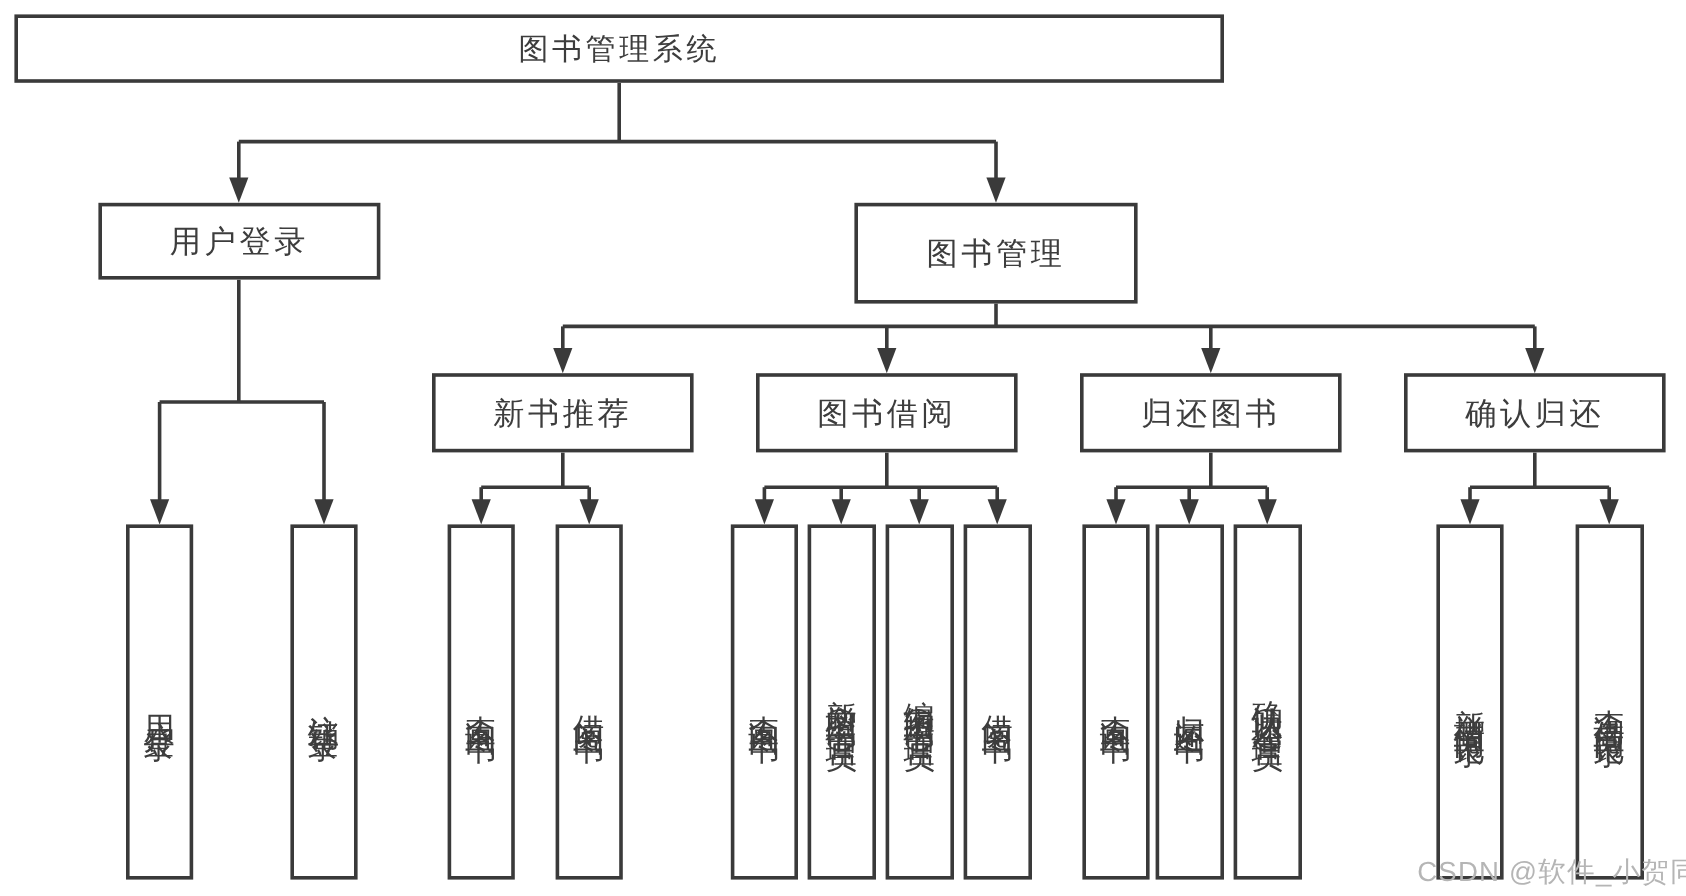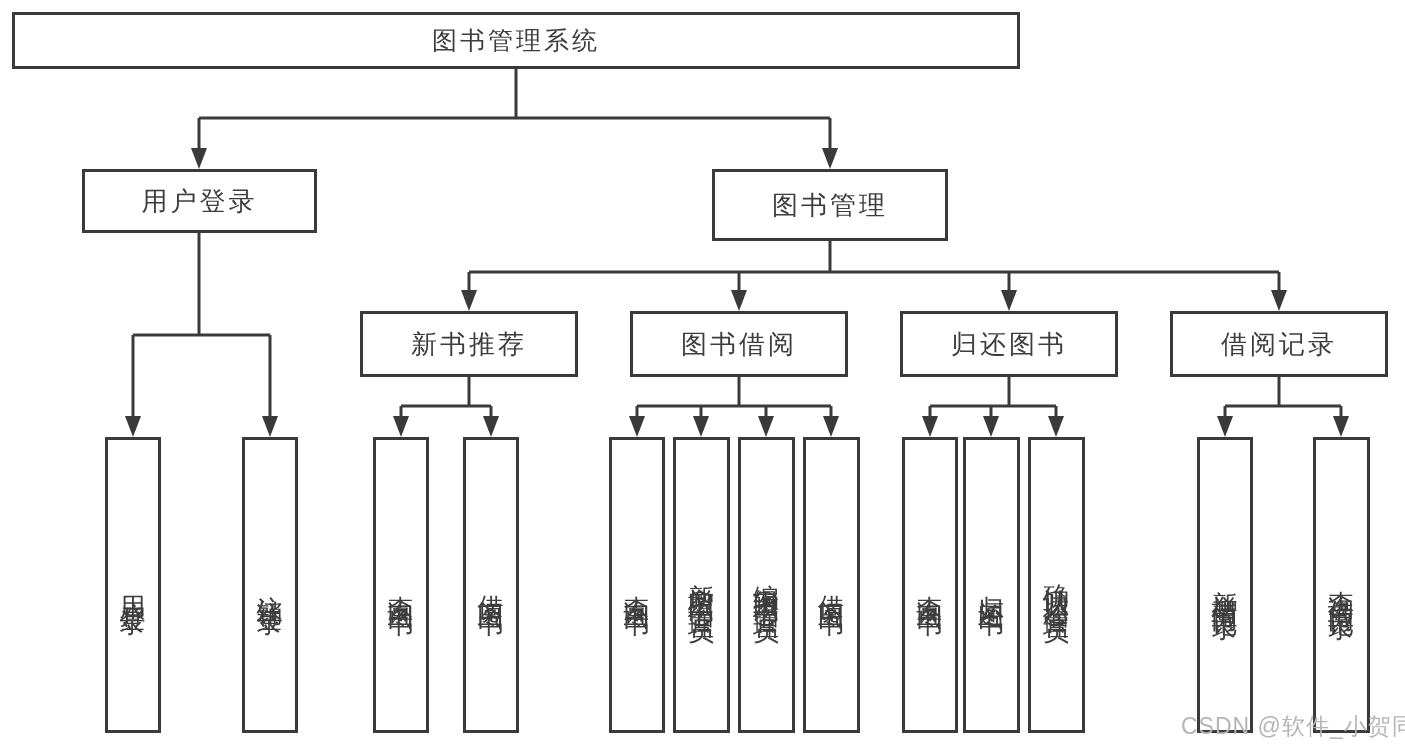--- a/index.html
+++ b/index.html
@@ -123,35 +123,35 @@
     </g>
   </svg>
 
   <div class="node h root" style="left:12px; top:12px; width:1008px; height:57px;">
     <span class="label">图书管理系统</span>
   </div>
 
   <div class="node h" style="left:82px; top:169px; width:235px; height:64px;">
     <span class="label">用户登录</span>
   </div>
-  <div class="node h" style="left:712px; top:169px; width:236px; height:72px;align-items:center;">
+  <div class="node h" style="left:712px; top:169px; width:236px; height:84px;align-items:center;">
     <span class="label">图书管理</span>
   </div>
 
   <div class="node h" style="left:630px; top:311px; width:218px; height:66px;">
     <span class="label">图书借阅</span>
   </div>
   <div class="node h" style="left:360px; top:311px; width:218px; height:66px;">
     <span class="label">新书推荐</span>
   </div>
   <div class="node h" style="left:900px; top:311px; width:218px; height:66px;">
     <span class="label">归还图书</span>
   </div>
   <div class="node h" style="left:1170px; top:311px; width:218px; height:66px;">
-    <span class="label">借阅记录</span>
+    <span class="label">确认归还</span>
   </div>
 
   <div class="node v" style="left:105px; top:437px; width:56px; height:296px;">
     <span class="label">用户登录</span>
   </div>
   <div class="node v" style="left:242px; top:437px; width:56px; height:296px;">
     <span class="label">注销登录</span>
   </div>
 
   <div class="node v" style="left:373px; top:437px; width:56px; height:296px;">

